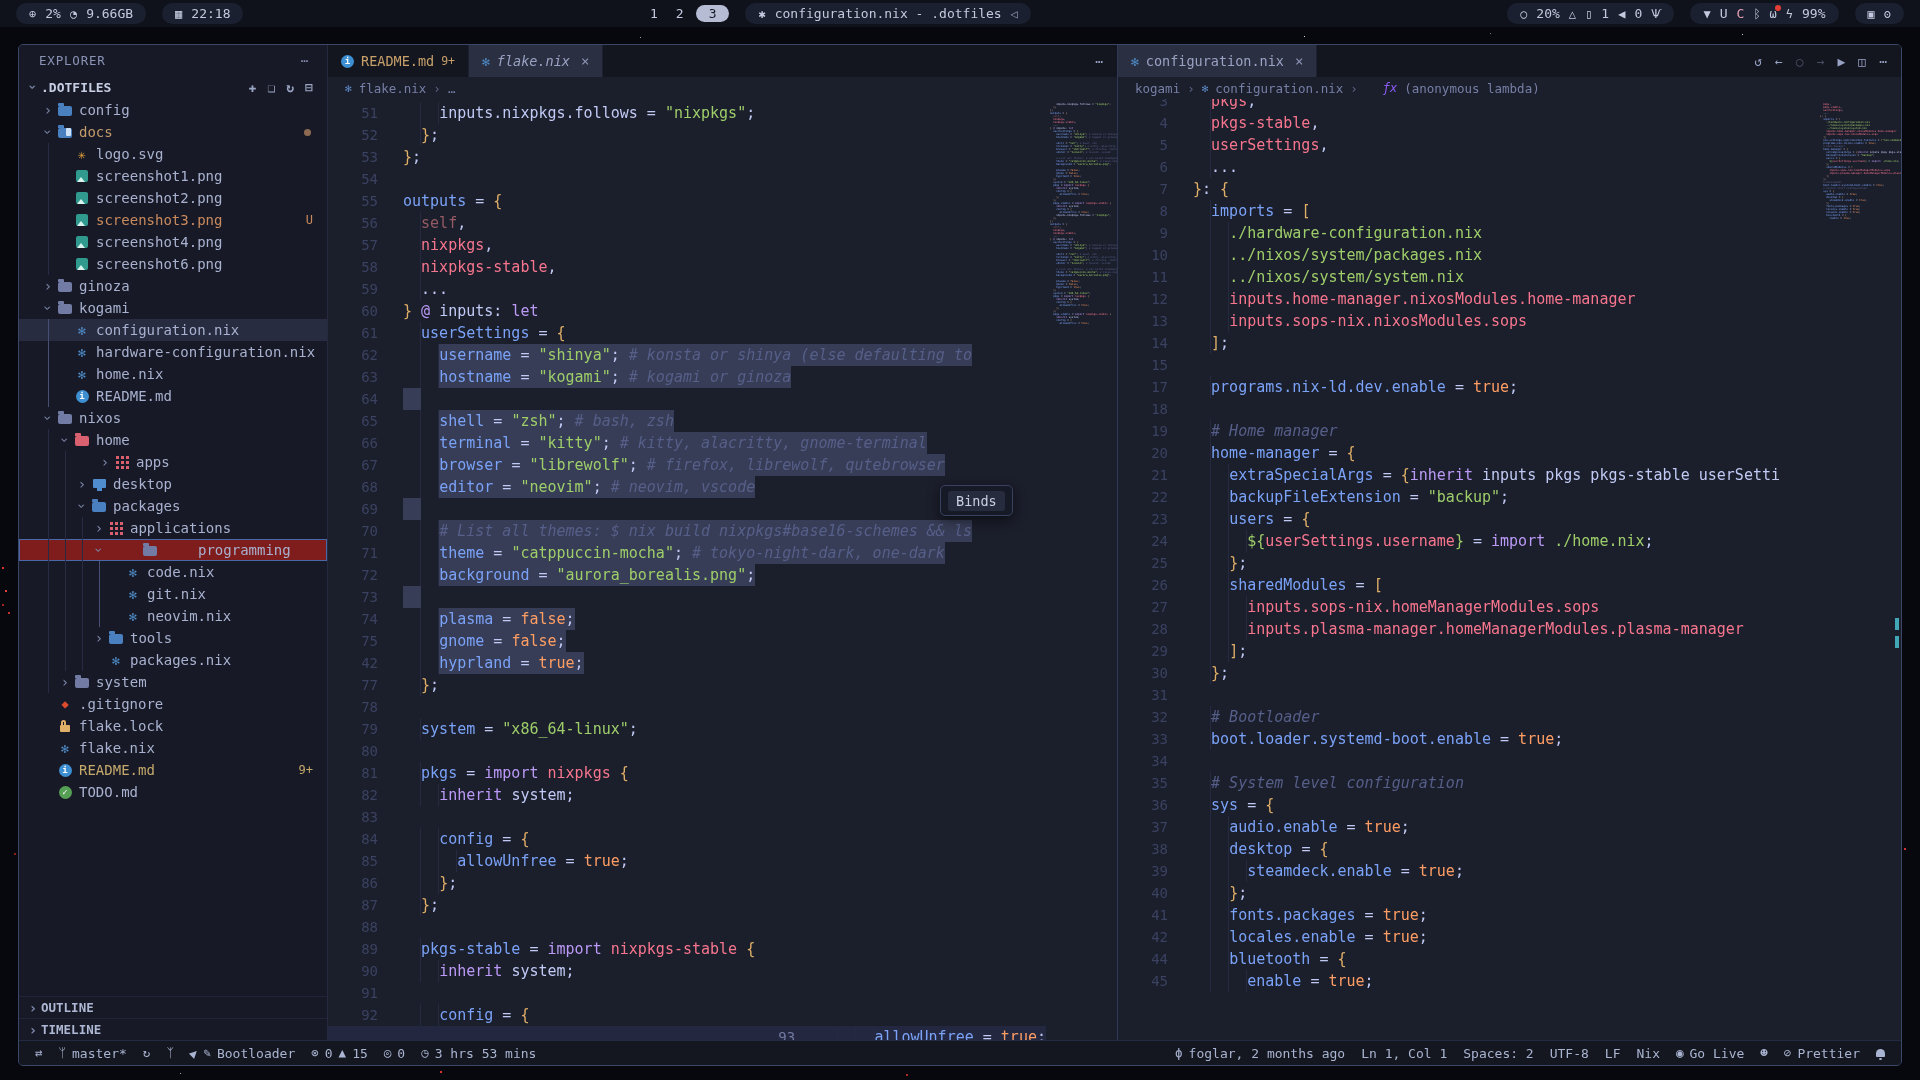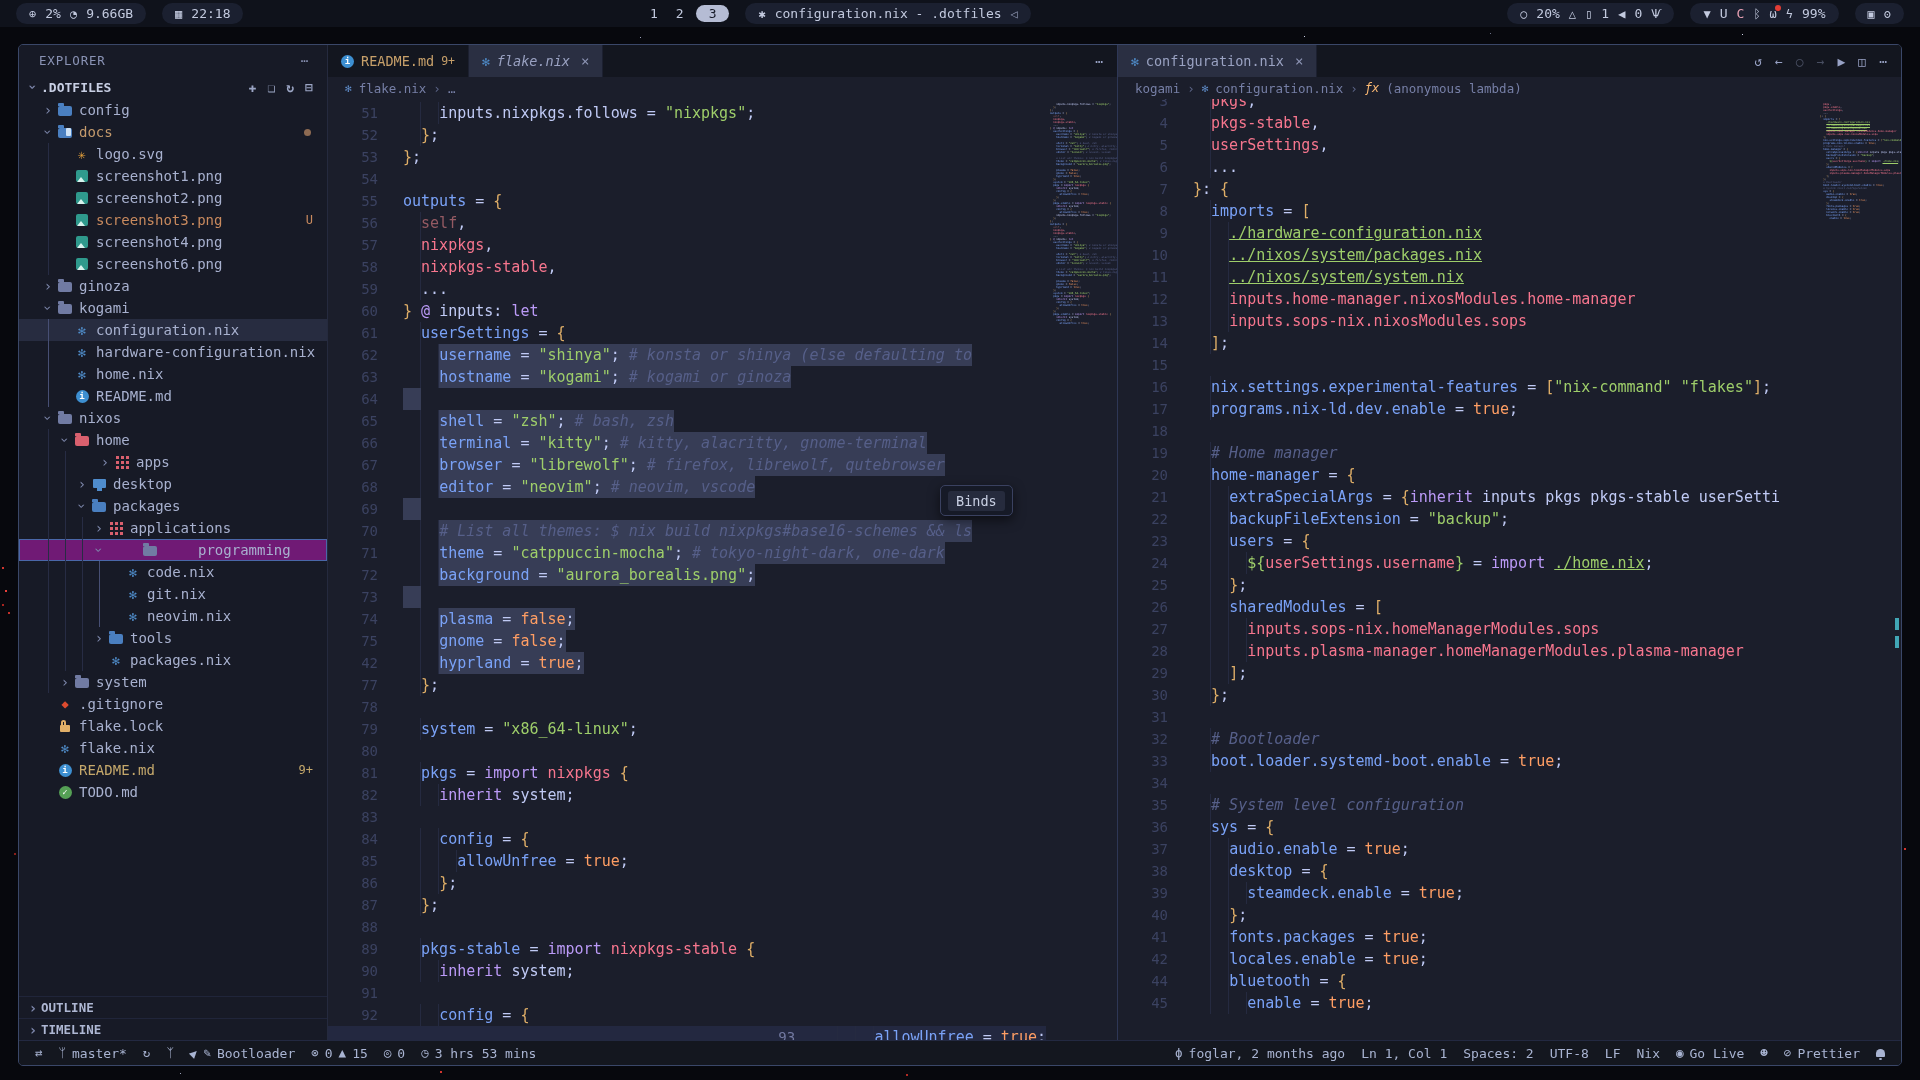--- a/index.html
+++ b/index.html
@@ -40,21 +40,21 @@
     font-size:12.5px;letter-spacing:.8px;color:#8a93b5;}
   .sb-root{height:24px;flex:none;display:flex;align-items:center;padding:0 14px 0 6px;color:#c8cfe4;font-weight:bold;font-size:13px;}
   .sb-actions{margin-left:auto;display:flex;gap:11px;color:#9ba5c4;font-size:13px;}
   .chev{width:16px;flex:none;text-align:center;color:#7d87ab;font-size:12px;display:inline-block;}
   .chev::before{content:"›";display:inline-block;font-size:14px;}
   .chev.open::before{transform:rotate(90deg);}
   .chev.none::before{content:"";}
   .tree{position:relative;flex:none;}
   .row{height:22px;display:flex;align-items:center;white-space:nowrap;position:relative;cursor:default;}
   .row.selected{background:#272c40;}
-  .row.focused{background:#701a75;box-shadow:inset 0 0 0 1px #4a67a8;gap:34px;}
+  .row.focused{background:#7f1d1d;box-shadow:inset 0 0 0 1px #4a67a8;gap:34px;}
   .fi{width:18px;flex:none;display:flex;justify-content:center;align-items:center;margin-right:5px;position:relative;}
   .lbl{font-size:14px;}
   .badge{margin-left:auto;padding-right:14px;font-size:12px;}
   .gitdot{margin-left:auto;margin-right:16px;width:7px;height:7px;border-radius:50%;background:#8d6a52;}
   .guide{position:absolute;width:1px;background:#272c44;}
   .guide.bright{background:#474f74;}
   .sb-bottom{margin-top:auto;}
   .sb-sec{height:21px;display:flex;align-items:center;padding-left:6px;font-weight:bold;font-size:12.5px;
     color:#aeb7d3;border-top:1px solid #20253a;}
   
@@ -88,34 +88,34 @@
   .tabbar{height:32px;flex:none;background:#13161f;display:flex;align-items:stretch;}
   .tab{display:flex;align-items:center;gap:7px;padding:0 13px;font-size:13.5px;color:#7d85a6;border-right:1px solid #1c2030;}
   .tab.active{background:#2a2f42;color:#9aa2c2;}
   .tlbl.italic{font-style:italic;}
   .tab .close{margin-left:4px;font-size:14px;color:#8d95b5;}
   .tbadge{font-size:11.5px;}
   .tab-actions{margin-left:auto;display:flex;align-items:center;gap:13px;padding:0 14px;color:#98a2c5;font-size:13px;}
   .tab-actions .dim{opacity:.4;}
   .breadcrumb{height:22px;flex:none;display:flex;align-items:center;gap:7px;padding-left:17px;font-size:12.5px;color:#767fa6;}
   .bc-ic{font-size:11px;color:#5f8cc9;}
-  .bc-lam{color:#fdba74;font-style:italic;font-size:12px;}
+  .bc-lam{color:#8b5cf6;font-style:italic;font-size:12px;margin-left:18px;}
   .bc-sep{color:#5c6487;}
   .code-wrap{flex:1;display:flex;position:relative;overflow:hidden;min-height:0;}
   .code-lines{flex:1;overflow:hidden;padding-top:3px;min-width:0;}
   .cl{display:flex;height:22px;line-height:22px;font-size:15px;white-space:pre;}
   .cl.cur{background:#232840;justify-content:flex-end;}
   .cl.cur .num{color:#737aa2;}
   .num{width:50px;padding-right:25px;text-align:right;color:#3b4261;flex:none;font-size:14px;}
   .ind{background:repeating-linear-gradient(to right,transparent 0,transparent calc(2ch - 1px),#252a40 calc(2ch - 1px),#252a40 2ch);}
   .txt.sel{background:#373d56;}
   .tk-t{color:#c0caf5;}.tk-o{color:#c0caf5;}.tk-p{color:#7aa2f7;}.tk-s{color:#9ece6a;}
   .tk-c{color:#565f89;font-style:italic;}.tk-k{color:#bb9af7;}.tk-v{color:#f7768e;}
   .tk-b{color:#ff9e64;}.tk-y{color:#e0af68;}.tk-d{color:#955a63;}
-  .tk-u{color:#9ece6a;text-decoration:underline;margin-top:20px;}
+  .tk-u{color:#9ece6a;margin-top:20px;}
   .mini{flex:none;overflow:hidden;padding:4px 3px 0 4px;}
   .ml{font-size:2.6px;line-height:3px;white-space:pre;}
   .binds{position:absolute;left:612px;top:386px;background:#161a27;border:1px solid #3a4160;border-radius:5px;
     padding:5px 7px;box-shadow:0 4px 12px rgba(0,0,0,.55);}
   .binds span{background:#262b3d;padding:2px 8px;border-radius:3px;color:#c8cfe2;font-size:13.5px;}
   .rmark{position:absolute;right:2px;width:4px;height:12px;background:#41a6b5;}
 
   
   .statusbar{height:24px;flex:none;background:#14171f;border-top:1px solid #232941;display:flex;align-items:center;
     justify-content:space-between;padding:0 8px;font-size:13px;color:#a9b4d2;}
@@ -639,21 +639,20 @@
             <div class="cl"><span class="num">6</span><span class="ind">  </span><span class="txt"><span class="tk-t">...</span></span></div>
             <div class="cl"><span class="num">7</span><span class="ind"></span><span class="txt"><span class="tk-y">}</span><span class="tk-t">: </span><span class="tk-y">{</span></span></div>
             <div class="cl"><span class="num">8</span><span class="ind">  </span><span class="txt"><span class="tk-p">imports </span><span class="tk-o">= </span><span class="tk-y">[</span></span></div>
             <div class="cl"><span class="num">9</span><span class="ind">    </span><span class="txt"><span class="tk-u">./hardware-configuration.nix</span></span></div>
             <div class="cl"><span class="num">10</span><span class="ind">    </span><span class="txt"><span class="tk-u">../nixos/system/packages.nix</span></span></div>
             <div class="cl"><span class="num">11</span><span class="ind">    </span><span class="txt"><span class="tk-u">../nixos/system/system.nix</span></span></div>
             <div class="cl"><span class="num">12</span><span class="ind">    </span><span class="txt"><span class="tk-v">inputs.home-manager.nixosModules.home-manager</span></span></div>
             <div class="cl"><span class="num">13</span><span class="ind">    </span><span class="txt"><span class="tk-v">inputs.sops-nix.nixosModules.sops</span></span></div>
             <div class="cl"><span class="num">14</span><span class="ind">  </span><span class="txt"><span class="tk-y">]</span><span class="tk-t">;</span></span></div>
             <div class="cl"><span class="num">15</span><span class="ind"></span><span class="txt"></span></div>
-            <div class="cl"><span class="num">16</span><span class="ind">  </span><span class="txt"><span class="tk-p">nix.settings.experimental-features </span><span class="tk-o">= </span><span class="tk-y">[</span><span class="tk-s">"nix-command" "flakes"</span><span class="tk-y">]</span><span class="tk-t">;</span></span></div>
             <div class="cl"><span class="num">17</span><span class="ind">  </span><span class="txt"><span class="tk-p">programs.nix-ld.dev.enable </span><span class="tk-o">= </span><span class="tk-b">true</span><span class="tk-t">;</span></span></div>
             <div class="cl"><span class="num">18</span><span class="ind"></span><span class="txt"></span></div>
             <div class="cl"><span class="num">19</span><span class="ind">  </span><span class="txt"><span class="tk-c"># Home manager</span></span></div>
             <div class="cl"><span class="num">20</span><span class="ind">  </span><span class="txt"><span class="tk-p">home-manager </span><span class="tk-o">= </span><span class="tk-y">{</span></span></div>
             <div class="cl"><span class="num">21</span><span class="ind">    </span><span class="txt"><span class="tk-p">extraSpecialArgs </span><span class="tk-o">= </span><span class="tk-y">{</span><span class="tk-k">inherit </span><span class="tk-t">inputs pkgs pkgs-stable userSetti</span></span></div>
             <div class="cl"><span class="num">22</span><span class="ind">    </span><span class="txt"><span class="tk-p">backupFileExtension </span><span class="tk-o">= </span><span class="tk-s">"backup"</span><span class="tk-t">;</span></span></div>
             <div class="cl"><span class="num">23</span><span class="ind">    </span><span class="txt"><span class="tk-p">users </span><span class="tk-o">= </span><span class="tk-y">{</span></span></div>
             <div class="cl"><span class="num">24</span><span class="ind">      </span><span class="txt"><span class="tk-s">${</span><span class="tk-v">userSettings.username</span><span class="tk-s">}</span><span class="tk-o"> = </span><span class="tk-k">import </span><span class="tk-u">./home.nix</span><span class="tk-t">;</span></span></div>
             <div class="cl"><span class="num">25</span><span class="ind">    </span><span class="txt"><span class="tk-y">}</span><span class="tk-t">;</span></span></div>
             <div class="cl"><span class="num">26</span><span class="ind">    </span><span class="txt"><span class="tk-p">sharedModules </span><span class="tk-o">= </span><span class="tk-y">[</span></span></div>

